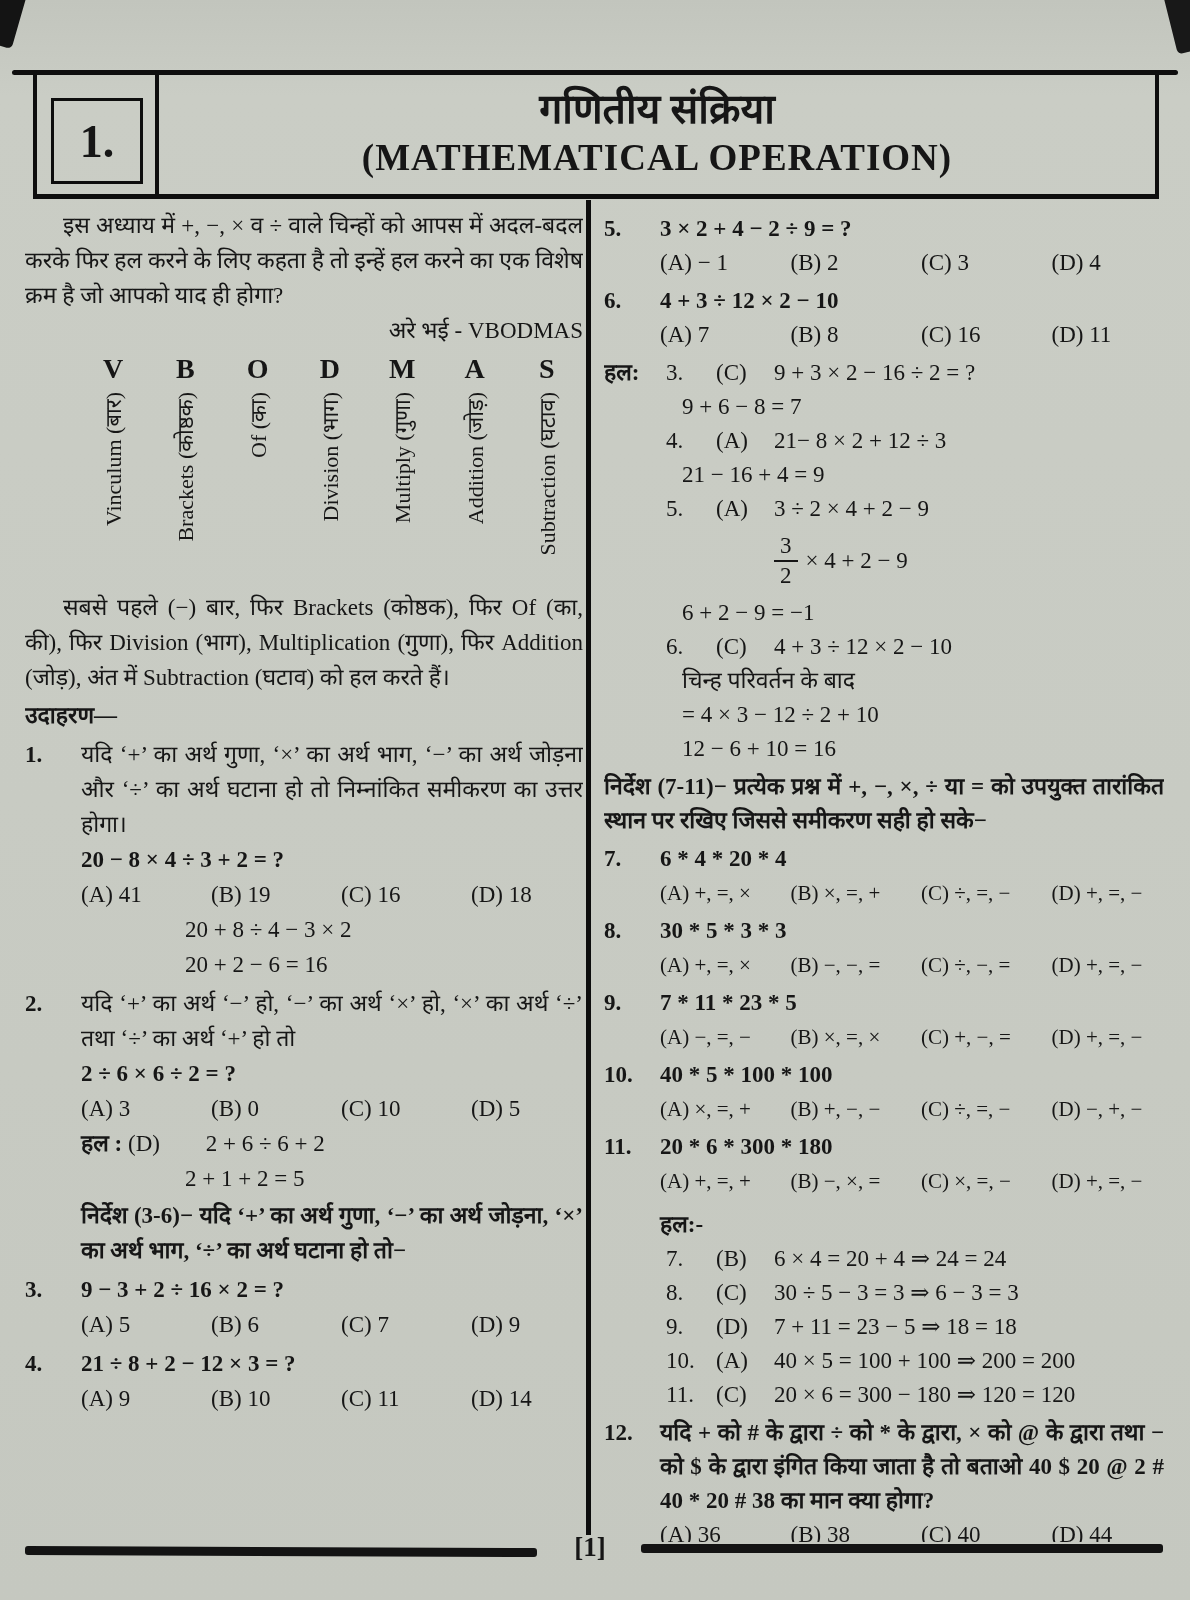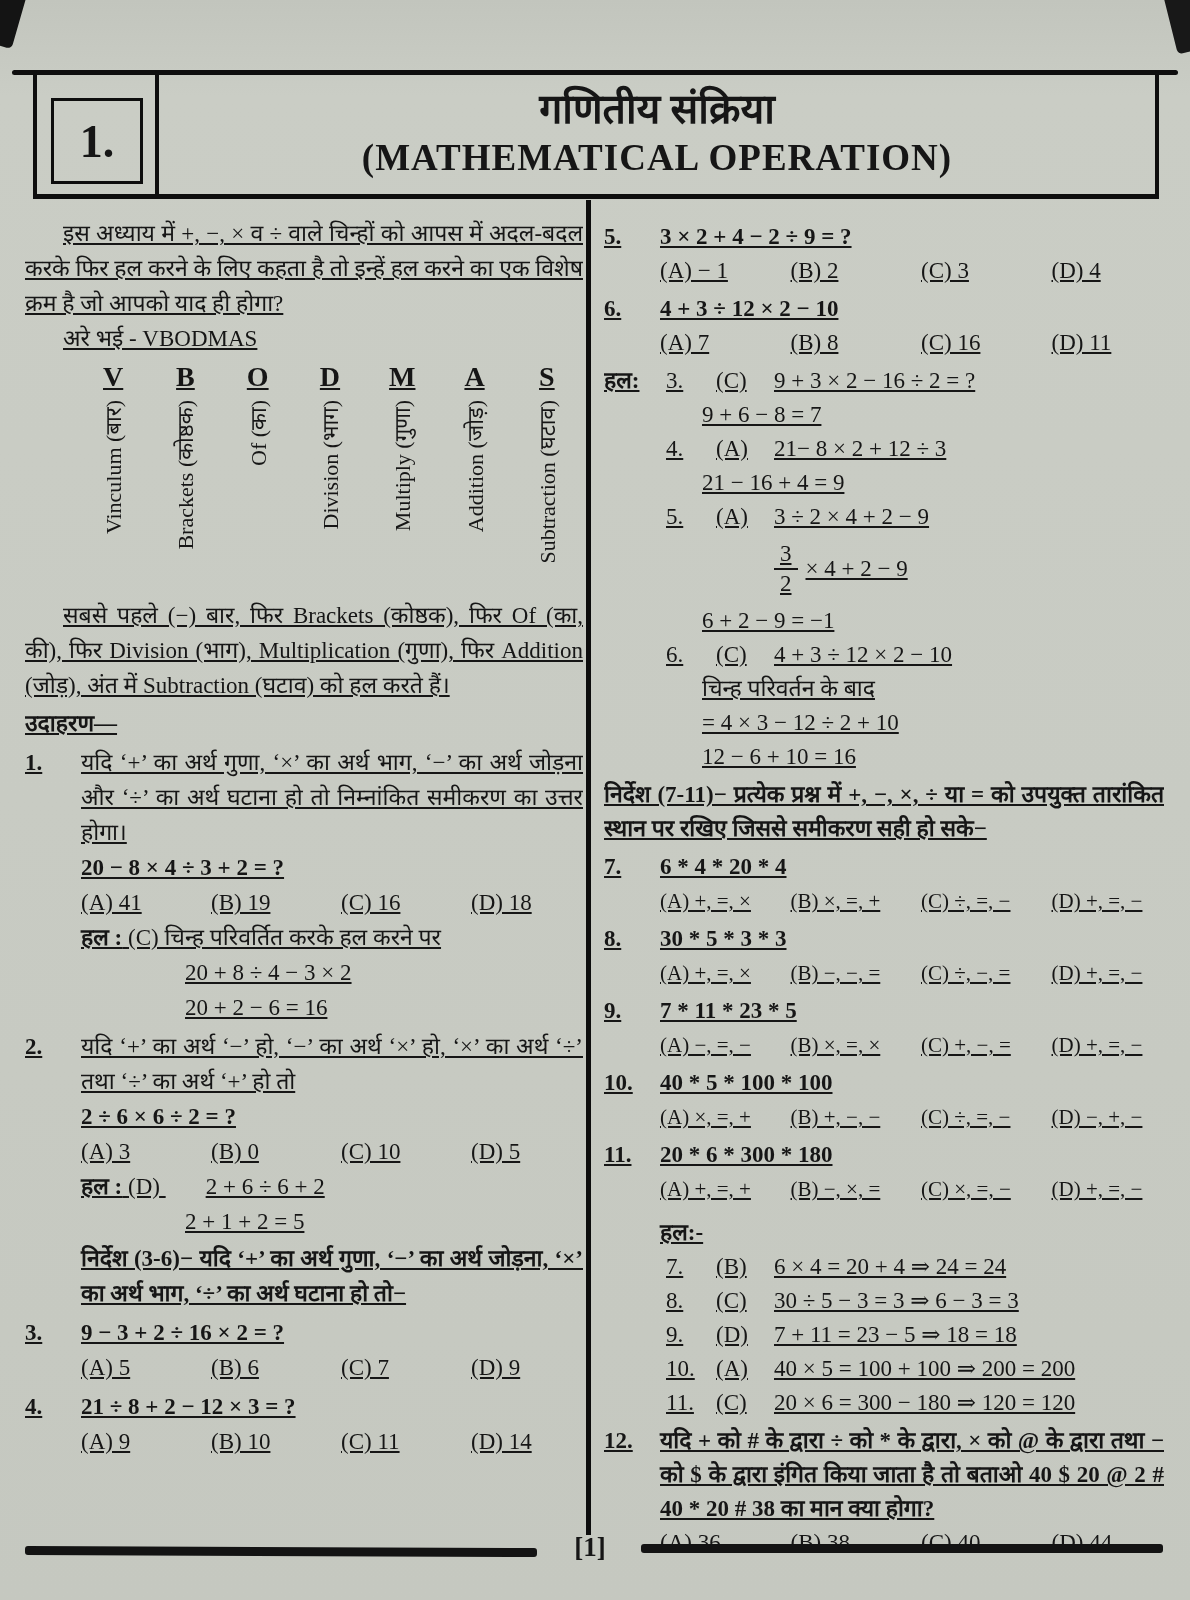--- a/index.html
+++ b/index.html
@@ -17,26 +17,26 @@
   .hdr-topline{position:absolute;left:12px;top:70px;width:1166px;height:5px;background:#0e0e0e;border-radius:3px;}
   .page-header{position:absolute;left:33px;top:72px;width:1118px;height:122px;border-left:4px solid #0e0e0e;border-right:4px solid #0e0e0e;border-bottom:5px solid #0e0e0e;}
   .chapter-cell{position:absolute;left:0;top:0;width:118px;height:100%;border-right:4px solid #0e0e0e;}
   .chapter-box{position:absolute;left:14px;top:26px;width:86px;height:80px;border:3px solid #0e0e0e;display:flex;align-items:center;justify-content:center;font-size:46px;font-weight:bold;}
   .titles{position:absolute;left:122px;right:0;top:0;height:100%;display:flex;flex-direction:column;align-items:center;justify-content:center;}
   .title-hi{font-size:41px;font-weight:bold;line-height:50px;}
   .title-en{font-size:37px;font-weight:bold;line-height:48px;letter-spacing:1px;}
 
   
   .divider{position:absolute;left:586px;top:200px;width:5px;height:1335px;background:#0d0d0d;}
-  .col{position:absolute;top:216px;height:1334px;overflow:hidden;text-decoration:underline;}
+  .col{position:absolute;top:208px;height:1334px;overflow:hidden;}
   .col-left{left:25px;width:558px;font-size:23px;line-height:35px;}
   .col-right{left:604px;width:560px;font-size:23px;line-height:34px;}
 
   p{margin:0;}
-  .indent{text-indent:38px;}
+  .indent{text-indent:38px;text-align:right;}
   .just{text-align:justify;}
   .bold{font-weight:bold;}
 
   
   .vbod{display:flex;padding-left:52px;margin:2px 0 6px 0;}
   .vcol{flex:1;}
   .vletter{text-align:center;font-size:28px;font-weight:bold;line-height:38px;}
   .vlabelwrap{position:relative;height:196px;}
   .vlabel{position:absolute;top:4px;left:50%;white-space:nowrap;font-size:22px;line-height:27px;
           transform:translateX(-13px) rotate(-90deg) translateX(-100%);transform-origin:0 0;}
@@ -52,21 +52,21 @@
   .center-line{padding-left:160px;}
   .sol-head{margin-left:56px;}
   .sol-lead{font-weight:bold;}
 
   
   .rsol{display:flex;}
   .rsol .lead{width:62px;flex:none;font-weight:bold;}
   .rsol .snum{width:50px;flex:none;}
   .rsol .sans{width:58px;flex:none;}
   .rsol .sline{flex:1;}
-  .rsol-cont{margin-left:98px;}
+  .rsol-cont{margin-left:78px;}
   .frac-row{display:flex;align-items:center;margin-left:170px;padding:6px 0;}
   .frac{display:inline-block;text-align:center;margin-right:8px;}
   .frac .top{display:block;border-bottom:2px solid #161616;padding:0 6px;line-height:28px;}
   .frac .bot{display:block;line-height:28px;}
 
   
   .foot-rule-l{position:absolute;left:25px;top:1547px;width:512px;height:9px;background:#131313;border-radius:3px;transform:rotate(0.25deg);}
   .foot-rule-r{position:absolute;left:641px;top:1544px;width:522px;height:9px;background:#131313;border-radius:3px;}
   .page-num{position:absolute;left:555px;top:1532px;width:70px;text-align:center;font-size:27px;font-weight:bold;}
 </style>
@@ -149,24 +149,20 @@
       <p class="just">यदि ‘+’ का अर्थ गुणा, ‘×’ का अर्थ भाग, ‘−’ का अर्थ जोड़ना और ‘÷’ का अर्थ घटाना हो तो निम्नांकित समीकरण का उत्तर होगा।</p>
       <p class="eq">20 − 8 × 4 ÷ 3 + 2 = ?</p>
     </div>
   </div>
   <div class="opts">
     <span>(A) 41</span>
     <span>(B) 19</span>
     <span>(C) 16</span>
     <span>(D) 18</span>
   </div>
-  <div class="sol-head">
-    <span class="sol-lead">हल :</span>
-    <span>(C) चिन्ह परिवर्तित करके हल करने पर</span>
-  </div>
   <div class="center-line">20 + 8 ÷ 4 − 3 × 2</div>
   <div class="center-line">20 + 2 − 6 = 16</div>
 
   <div class="q">
     <div class="qnum">2.</div>
     <div class="qbody">
       <p class="just">यदि ‘+’ का अर्थ ‘−’ हो, ‘−’ का अर्थ ‘×’ हो, ‘×’ का अर्थ ‘÷’ तथा ‘÷’ का अर्थ ‘+’ हो तो</p>
       <p class="eq">2 ÷ 6 × 6 ÷ 2 = ?</p>
     </div>
   </div>

